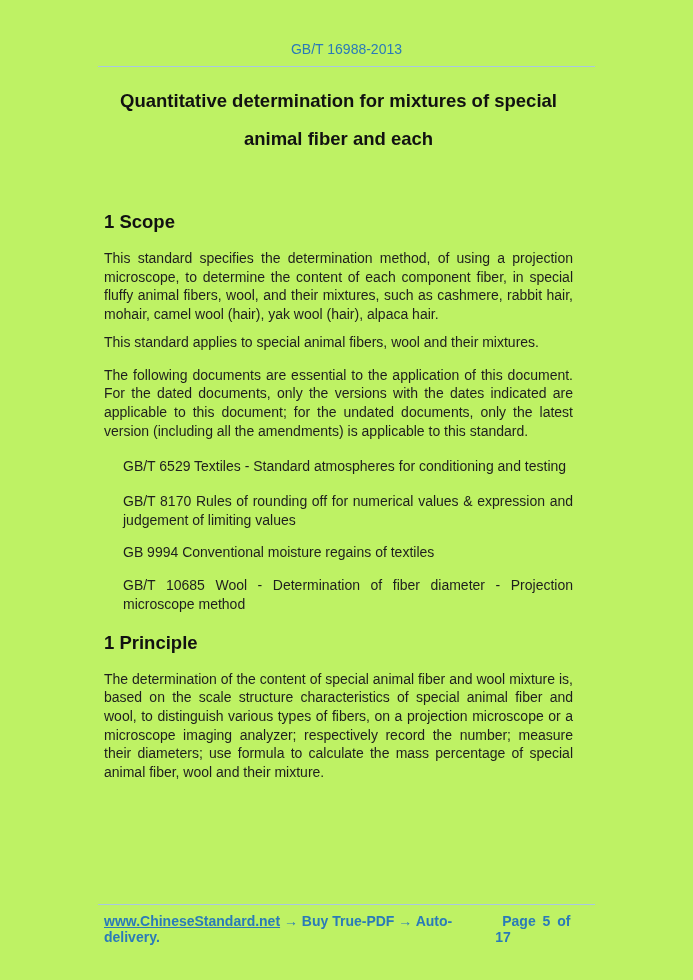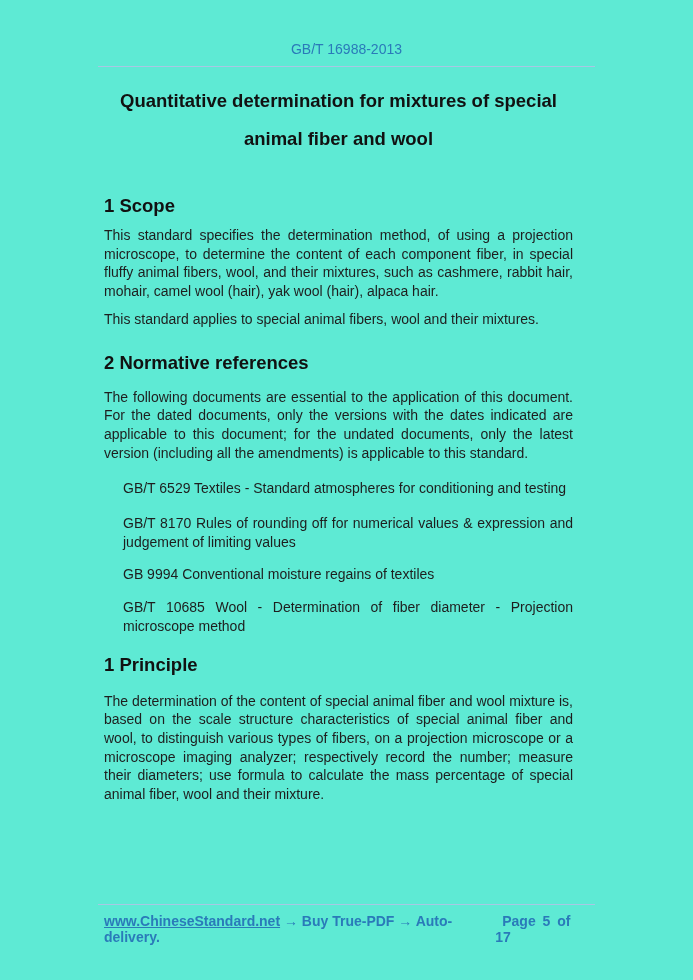--- a/index.html
+++ b/index.html
@@ -11,21 +11,21 @@
     width: 693px;
     height: 980px;
     position: relative;
     overflow: hidden;
     font-family: "Liberation Sans", "DejaVu Sans", sans-serif;
     color: #1e1e1e;
   }
   .page {
     position: absolute;
     inset: 0;
-    background: #5eead4;
+    background: #bef264;
   }
   
   .header {
     position: absolute;
     top: 0;
     left: 98px;
     right: 98px;
     text-align: center;
     padding-top: 41px;
     padding-bottom: 9px;
@@ -104,28 +104,27 @@
 <div class="page">
 
   <div class="header">
     <div class="doc-number">GB/T 16988-2013</div>
   </div>
 
   <div class="content">
 
     <div class="title">
       <div>Quantitative determination for mixtures of special</div>
-      <div>animal fiber and wool</div>
+      <div>animal fiber and each</div>
     </div>
 
-    <h2 style="margin-top:37px">1 Scope</h2>
-    <p style="margin-top:9px">This standard specifies the determination method, of using a projection microscope, to determine the content of each component fiber, in special fluffy animal fibers, wool, and their mixtures, such as cashmere, rabbit hair, mohair, camel wool (hair), yak wool (hair), alpaca hair.</p>
+    <h2 style="margin-top:53px">1 Scope</h2>
+    <p style="margin-top:16px">This standard specifies the determination method, of using a projection microscope, to determine the content of each component fiber, in special fluffy animal fibers, wool, and their mixtures, such as cashmere, rabbit hair, mohair, camel wool (hair), yak wool (hair), alpaca hair.</p>
     <p style="margin-top:9px">This standard applies to special animal fibers, wool and their mixtures.</p>
 
-    <h2 style="margin-top:23px">2 Normative references</h2>
     <p style="margin-top:14px">The following documents are essential to the application of this document. For the dated documents, only the versions with the dates indicated are applicable to this document; for the undated documents, only the latest version (including all the amendments) is applicable to this standard.</p>
     <p class="ref" style="margin-top:17px">GB/T 6529 Textiles - Standard atmospheres for conditioning and testing</p>
     <p class="ref" style="margin-top:16px">GB/T 8170 Rules of rounding off for numerical values &amp; expression and judgement of limiting values</p>
     <p class="ref" style="margin-top:14px">GB 9994 Conventional moisture regains of textiles</p>
     <p class="ref" style="margin-top:14px">GB/T 10685 Wool - Determination of fiber diameter - Projection microscope method</p>
 
     <h2 style="margin-top:18px">1 Principle</h2>
     <p style="margin-top:16px">The determination of the content of special animal fiber and wool mixture is, based on the scale structure characteristics of special animal fiber and wool, to distinguish various types of fibers, on a projection microscope or a microscope imaging analyzer; respectively record the number; measure their diameters; use formula to calculate the mass percentage of special animal fiber, wool and their mixture.</p>
 
   </div>

